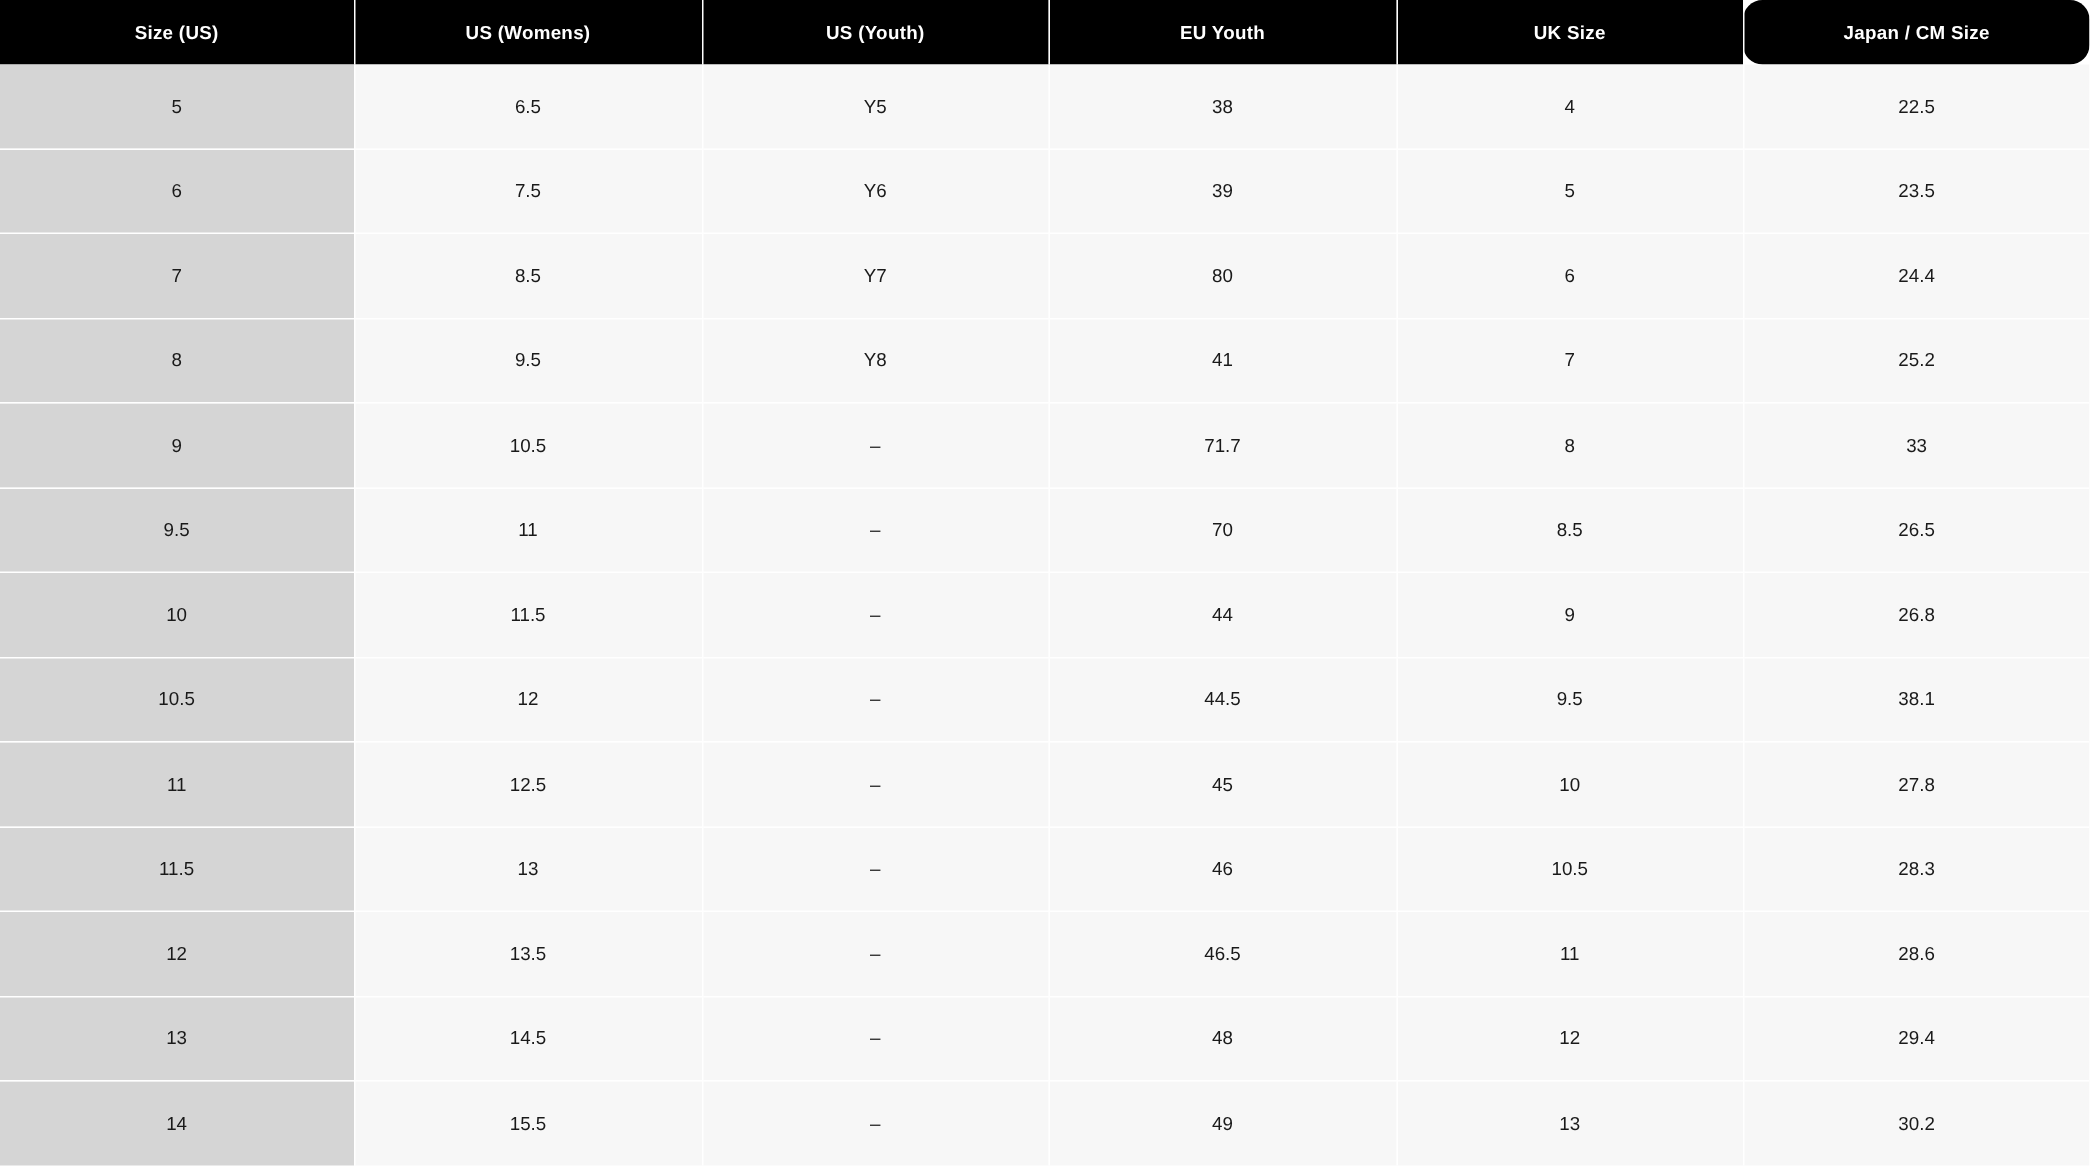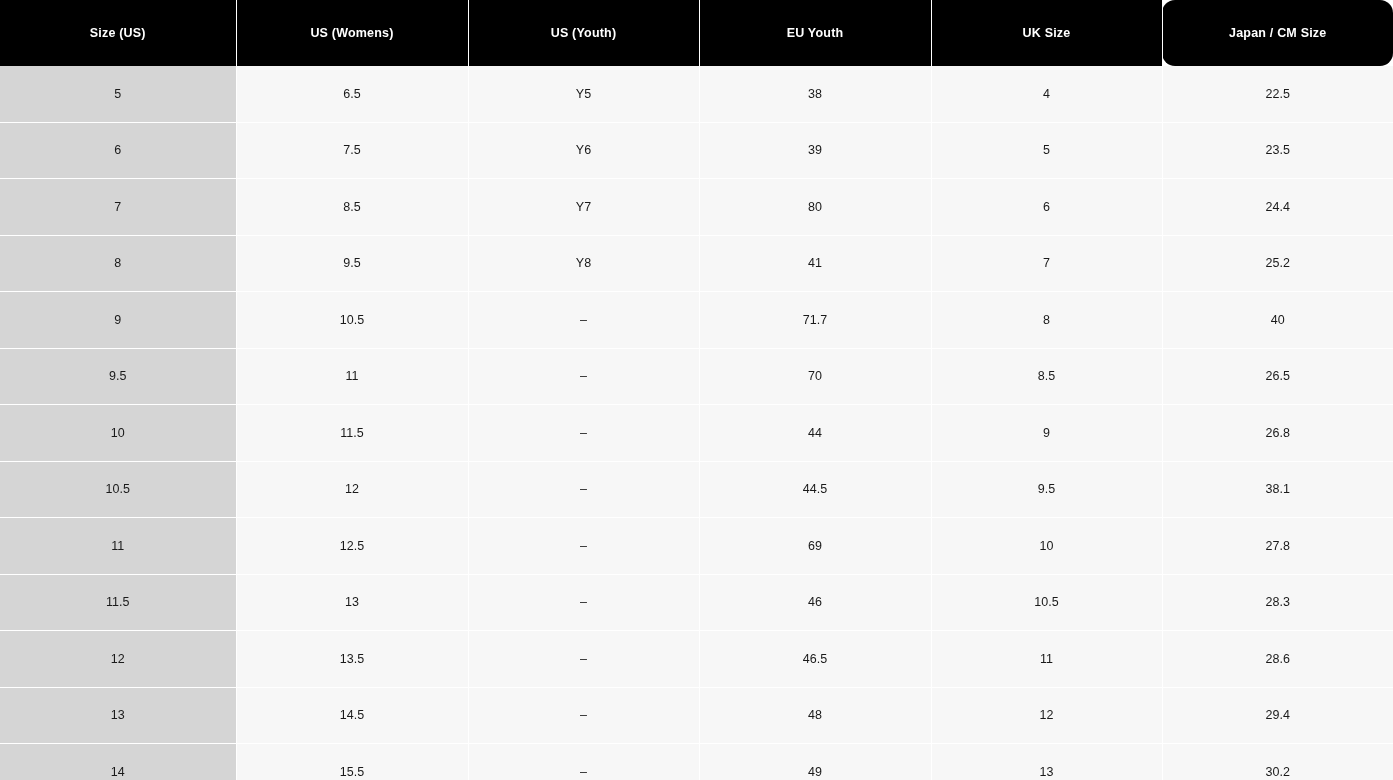--- a/index.html
+++ b/index.html
@@ -24,21 +24,21 @@
   table.size-chart col.c3 { width: 232px; }
   table.size-chart col.c4 { width: 231px; }
   table.size-chart col.c5 { width: 231px; }
 
   thead th {
     background: #000000;
     color: #ffffff;
     font-size: 12.5px;
     font-weight: bold;
     text-align: center;
-    height: 66px;
+    height: 43px;
     padding: 0 6px;
     border-right: 1px solid #ffffff;
     letter-spacing: 0.2px;
     white-space: nowrap;
   }
   thead th:last-child { border-right: none; border-radius: 13px; }
 
   tbody td {
     height: 55.5px;
     font-size: 12.5px;
@@ -110,21 +110,21 @@
         <td>41</td>
         <td>7</td>
         <td>25.2</td>
       </tr>
       <tr>
         <td class="first-col">9</td>
         <td>10.5</td>
         <td>–</td>
         <td>71.7</td>
         <td>8</td>
-        <td>40</td>
+        <td>33</td>
       </tr>
       <tr>
         <td class="first-col">9.5</td>
         <td>11</td>
         <td>–</td>
         <td>70</td>
         <td>8.5</td>
         <td>26.5</td>
       </tr>
       <tr>
@@ -140,21 +140,21 @@
         <td>12</td>
         <td>–</td>
         <td>44.5</td>
         <td>9.5</td>
         <td>38.1</td>
       </tr>
       <tr>
         <td class="first-col">11</td>
         <td>12.5</td>
         <td>–</td>
-        <td>69</td>
+        <td>45</td>
         <td>10</td>
         <td>27.8</td>
       </tr>
       <tr>
         <td class="first-col">11.5</td>
         <td>13</td>
         <td>–</td>
         <td>46</td>
         <td>10.5</td>
         <td>28.3</td>

